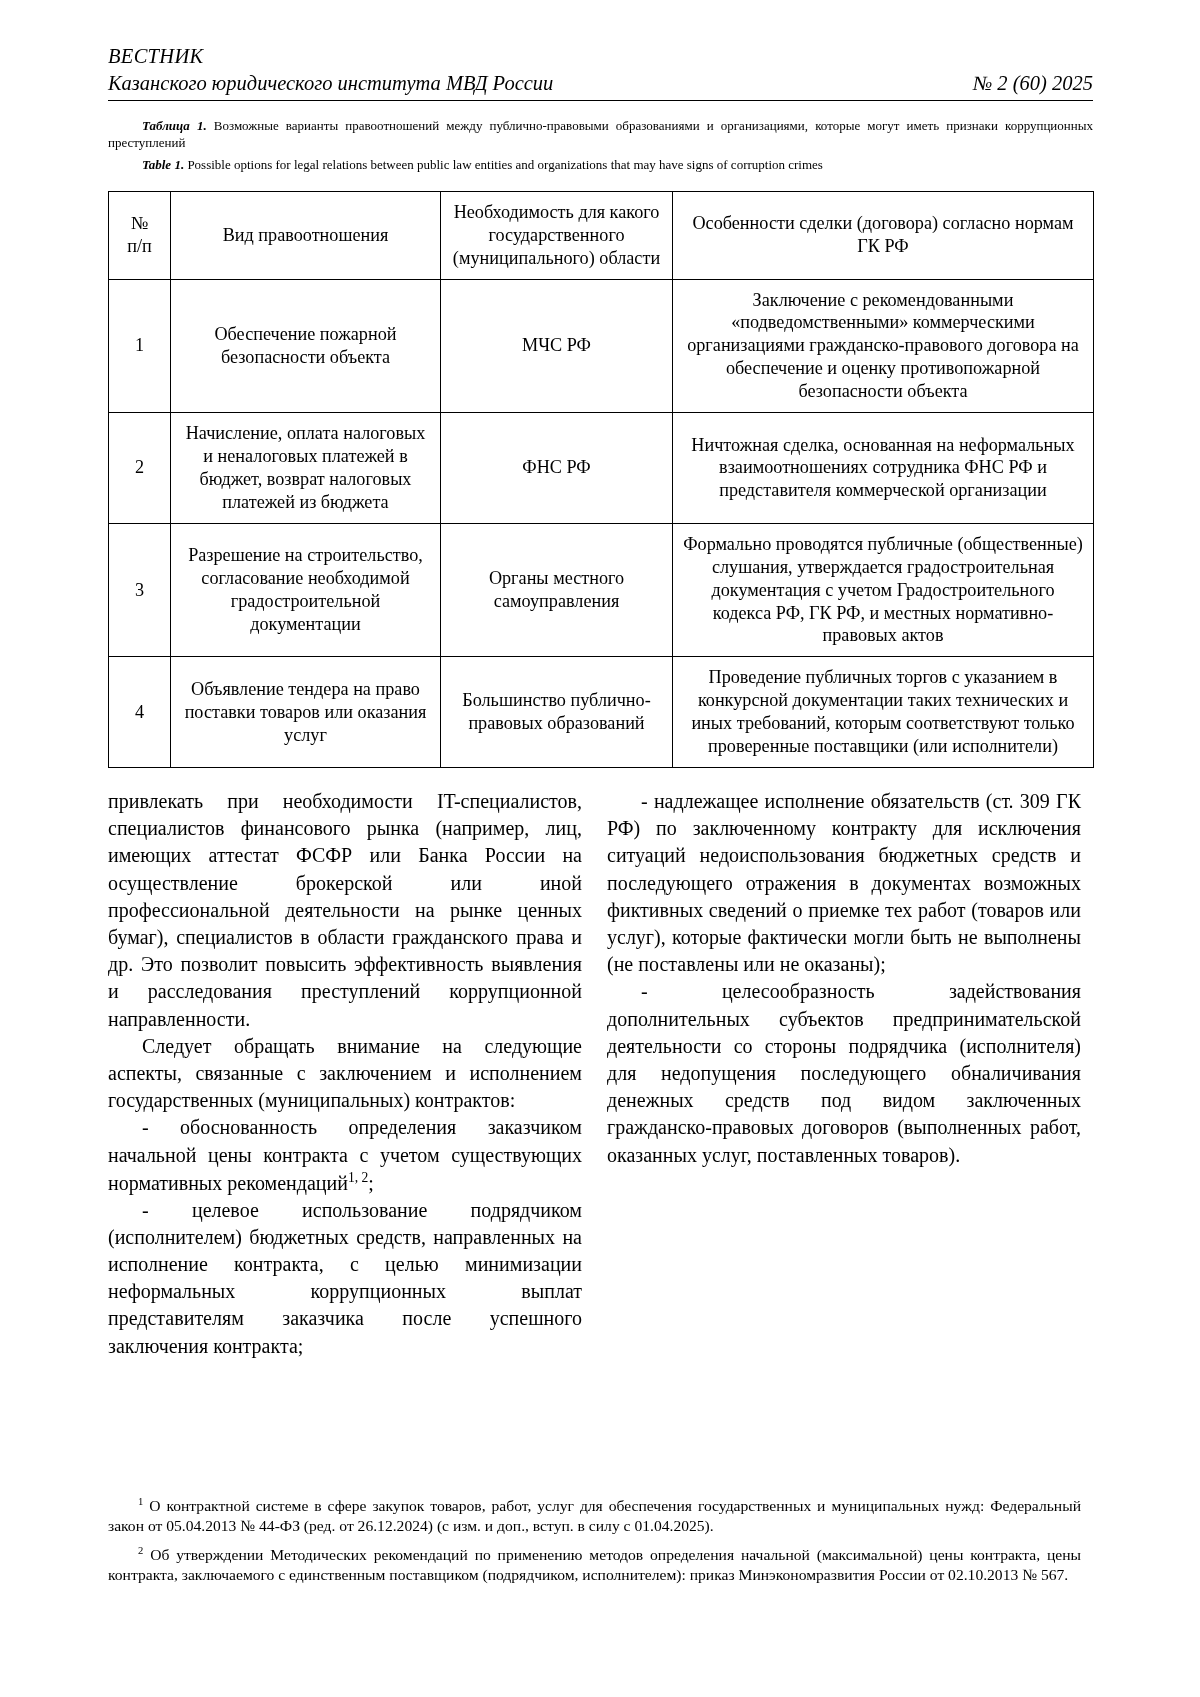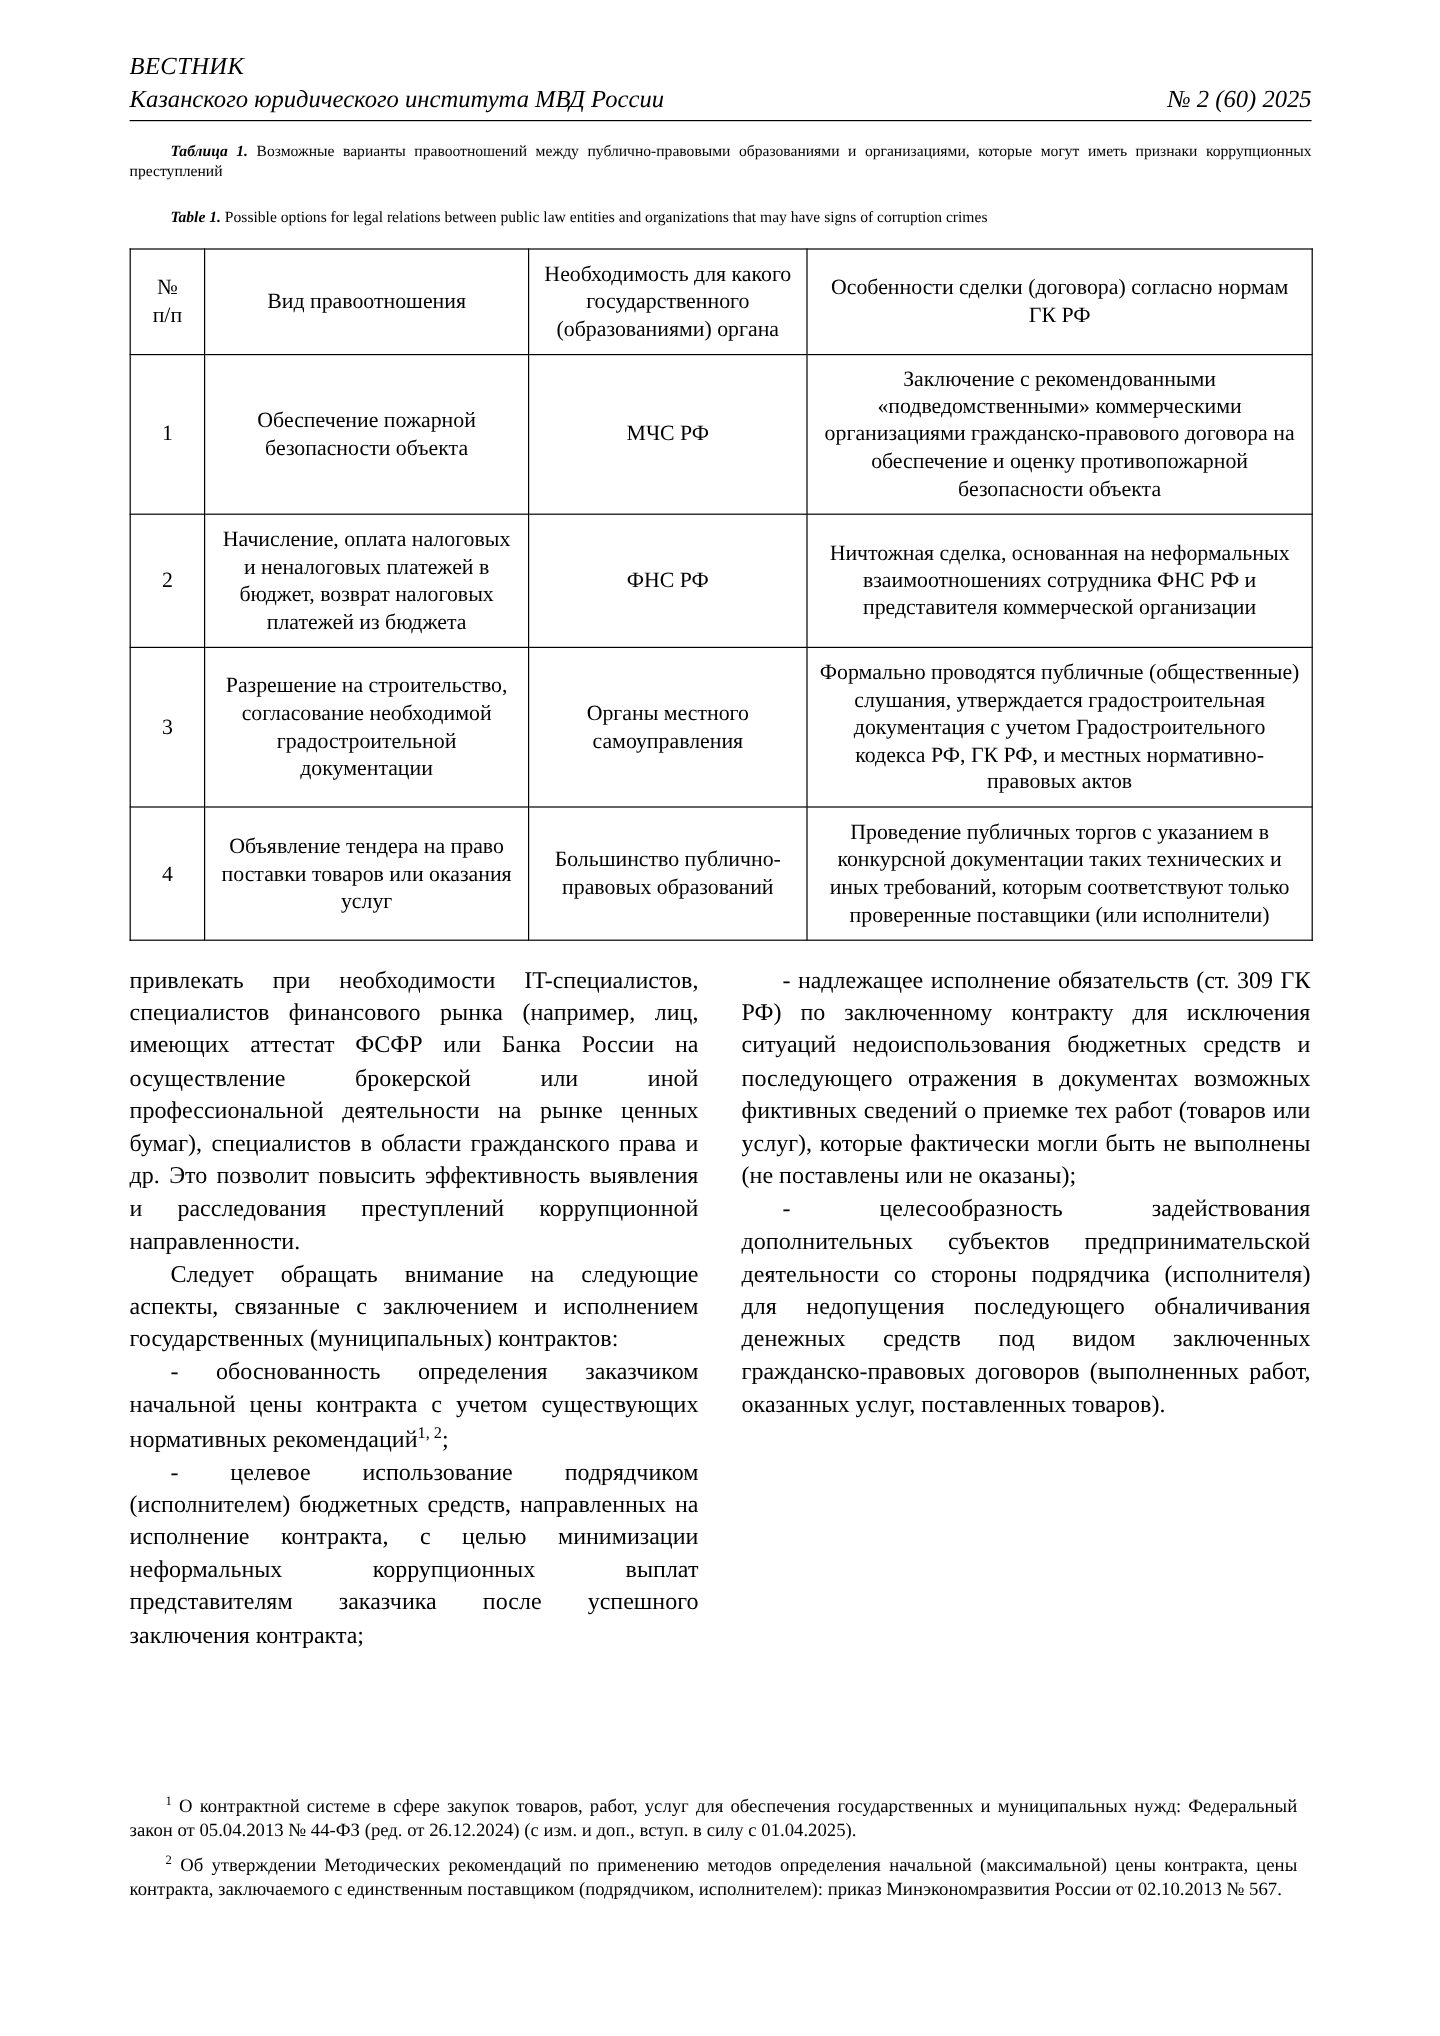--- a/index.html
+++ b/index.html
@@ -56,21 +56,21 @@
 
   
   .caption {
     margin-top: 16px;
     font-size: 13px;
     line-height: 1.32;
     text-align: justify;
     text-indent: 34px;
   }
   .caption.eng {
-    margin-top: 20px;
+    margin-top: 4px;
   }
   .cap-label {
     font-weight: bold;
     font-style: italic;
   }
 
   
   table.main-table {
     margin-top: 18px;
     width: 985px;
@@ -91,21 +91,21 @@
   }
   .col-num   { width: 62px; }
   .col-kind  { width: 270px; }
   .col-organ { width: 232px; }
   .col-spec  { width: 421px; }
 
   
   .body-cols {
     margin-top: 20px;
     display: flex;
-    gap: 36px;
+    gap: 25px;
   }
   .col {
     width: 474px;
     font-size: 20px;
     line-height: 1.36;
     text-align: justify;
   }
   .col p {
     margin: 0;
     text-indent: 34px;
@@ -164,21 +164,21 @@
         <col class="col-organ">
         <col class="col-spec">
       </colgroup>
       <thead>
         <tr>
           <th>
             <span>№</span><br>
             <span>п/п</span>
           </th>
           <th>Вид правоотношения</th>
-          <th>Необходимость для какого государственного (образованиями) органа</th>
+          <th>Необходимость для какого государственного (муниципального) области</th>
           <th>Особенности сделки (договора) согласно нормам ГК РФ</th>
         </tr>
       </thead>
       <tbody>
         <tr>
           <td>1</td>
           <td>Обеспечение пожарной безопасности объекта</td>
           <td>МЧС РФ</td>
           <td>Заключение с рекомендованными «подведомственными» коммерческими организациями гражданско-правового договора на обеспечение и оценку противопожарной безопасности объекта</td>
         </tr>

